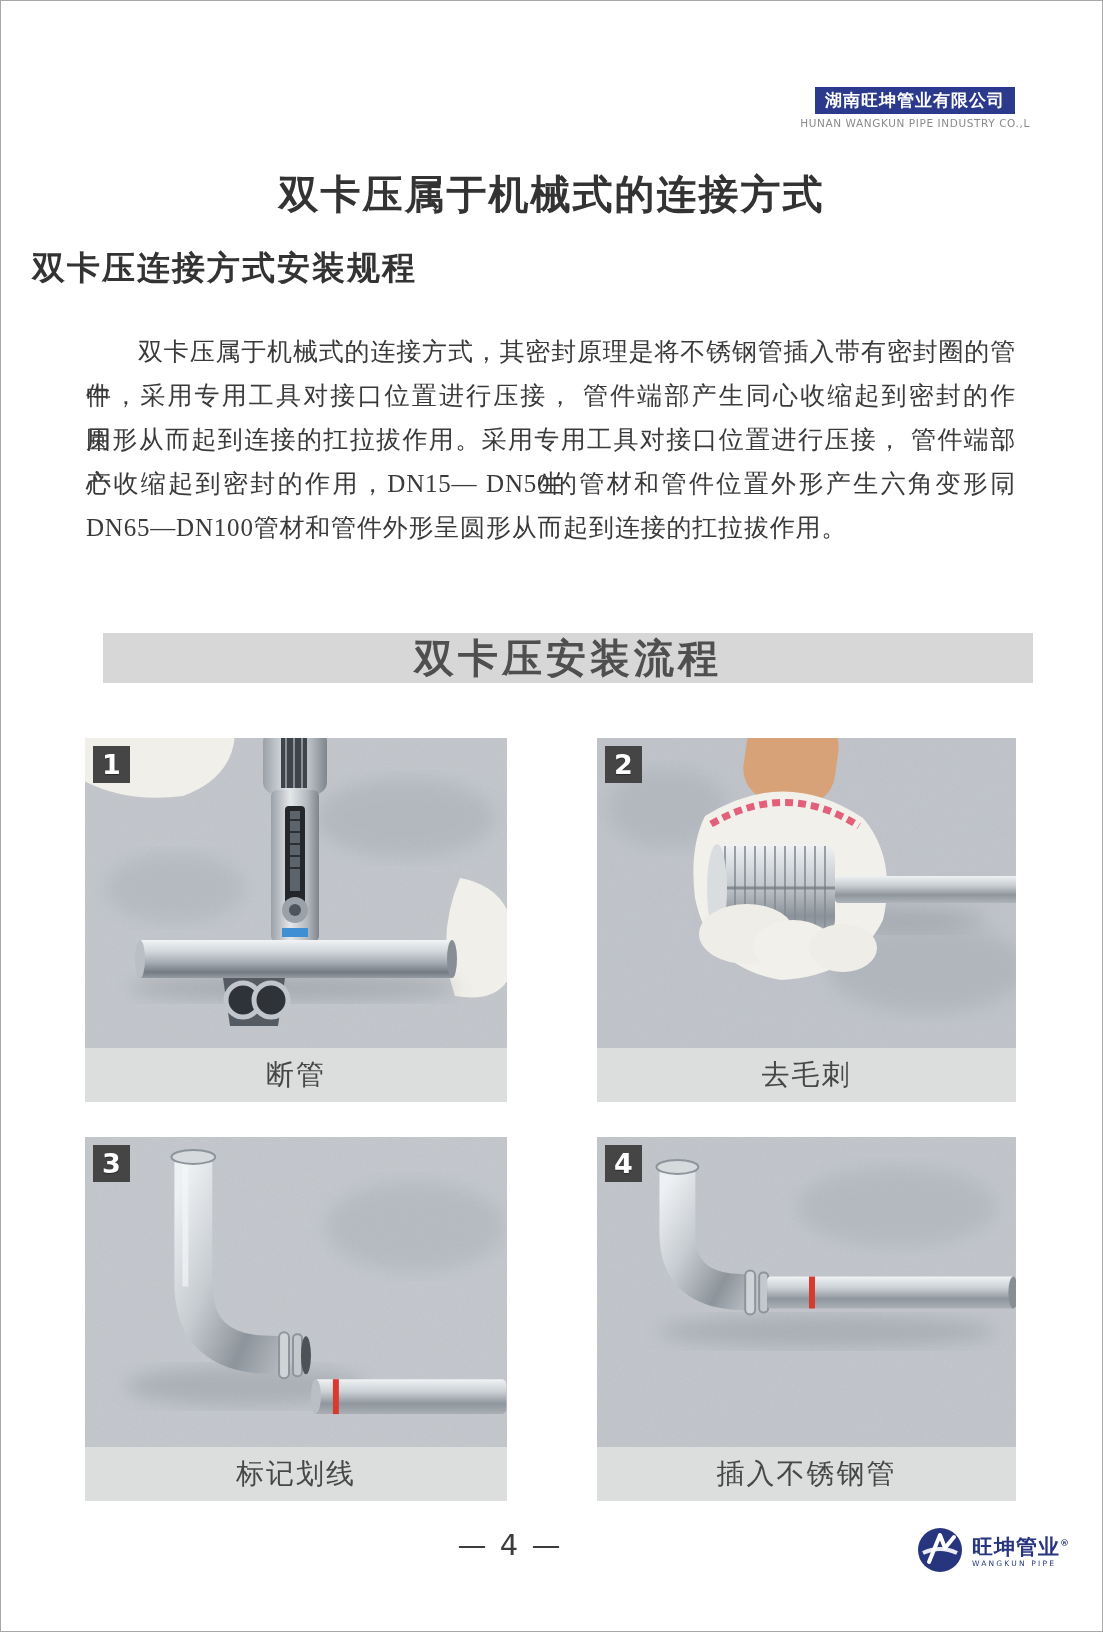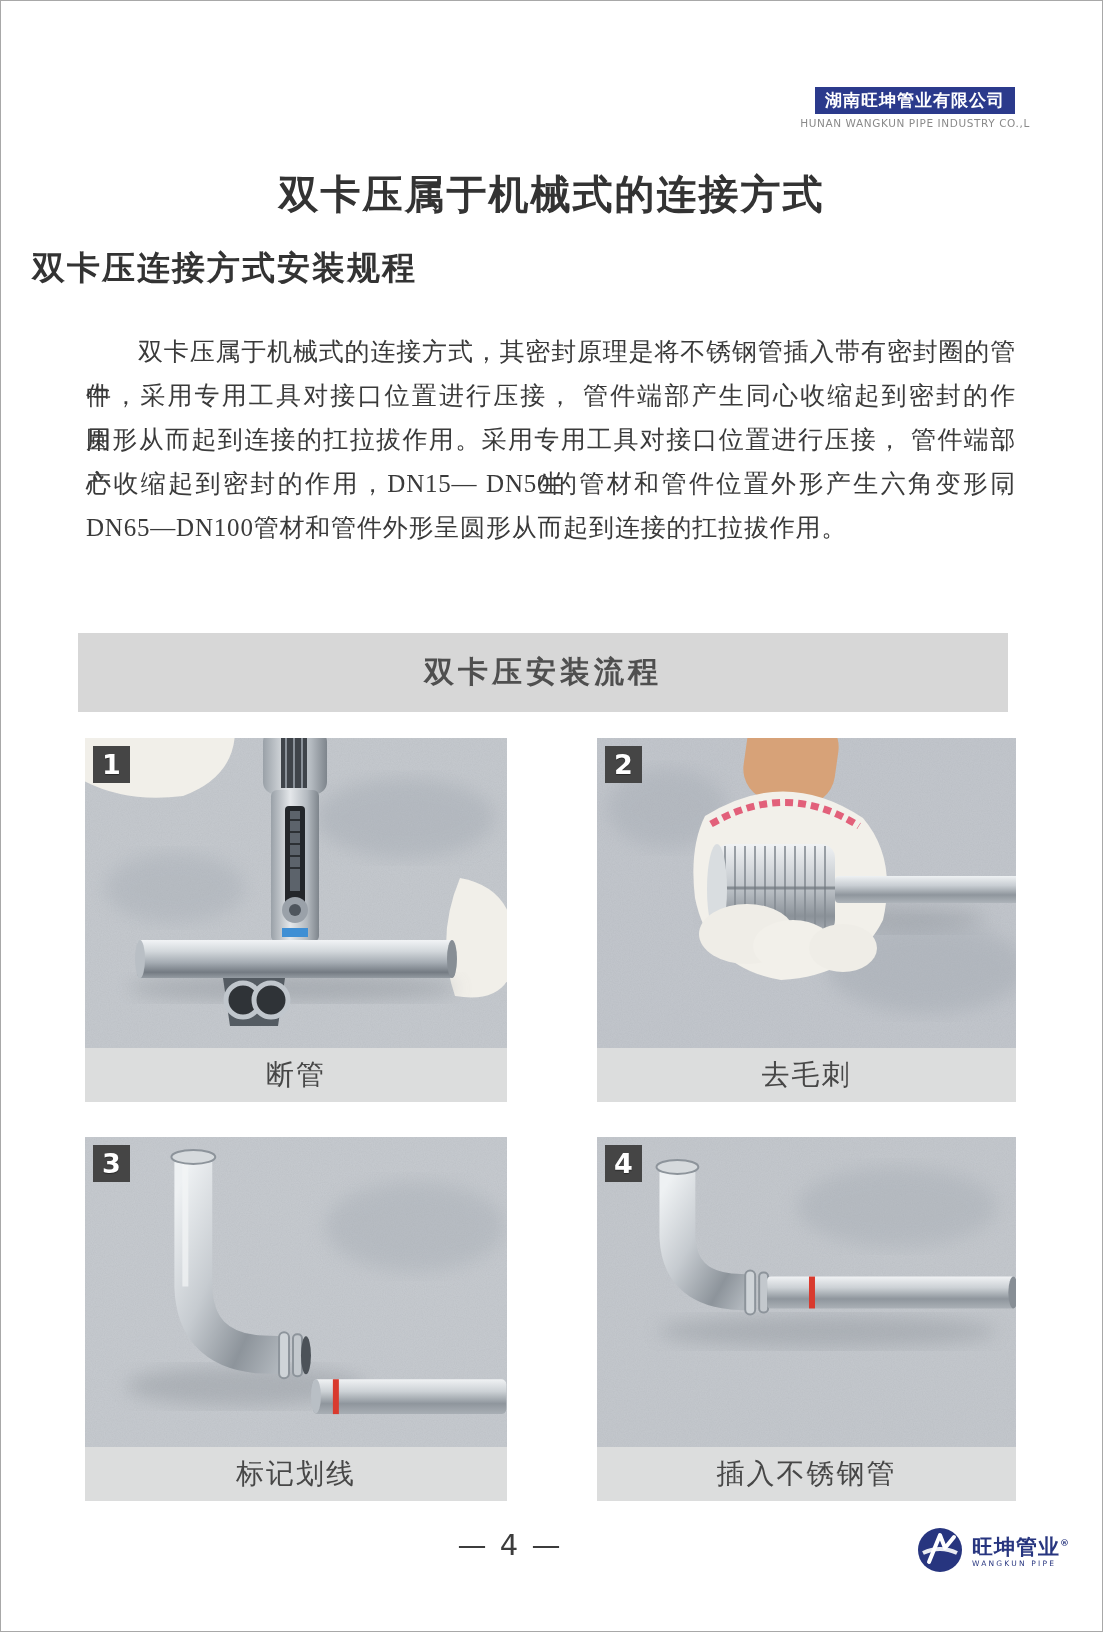--- a/index.html
+++ b/index.html
@@ -30,23 +30,23 @@
   
   .body-text{
     position:absolute;left:86px;top:330px;width:930px;
     font-size:25px;color:#3a3a3a;letter-spacing:.8px;
   }
   .body-text .ln{line-height:44px;height:44px;font-family:Liberation Serif, serif;}
   .jl{text-align:justify;text-align-last:justify;}
   .indent{text-indent:52px;}
   
   .banner{
-    position:absolute;left:78px;top:633px;width:930px;height:79px;
+    position:absolute;left:103px;top:633px;width:930px;height:50px;
     background:#d7d7d7;display:flex;align-items:center;justify-content:center;
-    font-size:30px;font-weight:bold;color:#4f4f4f;letter-spacing:4px;
+    font-size:40px;font-weight:bold;color:#4f4f4f;letter-spacing:4px;
   }
   
   .cell{position:absolute;}
   .c1{left:85px;top:738px;width:422px;}
   .c2{left:597px;top:738px;width:419px;}
   .c3{left:85px;top:1137px;width:422px;}
   .c4{left:597px;top:1137px;width:419px;}
   .photo{position:relative;width:100%;height:310px;overflow:hidden;background:#c6cacf;}
   .photo svg{display:block;width:100%;height:100%;}
   .badge{

